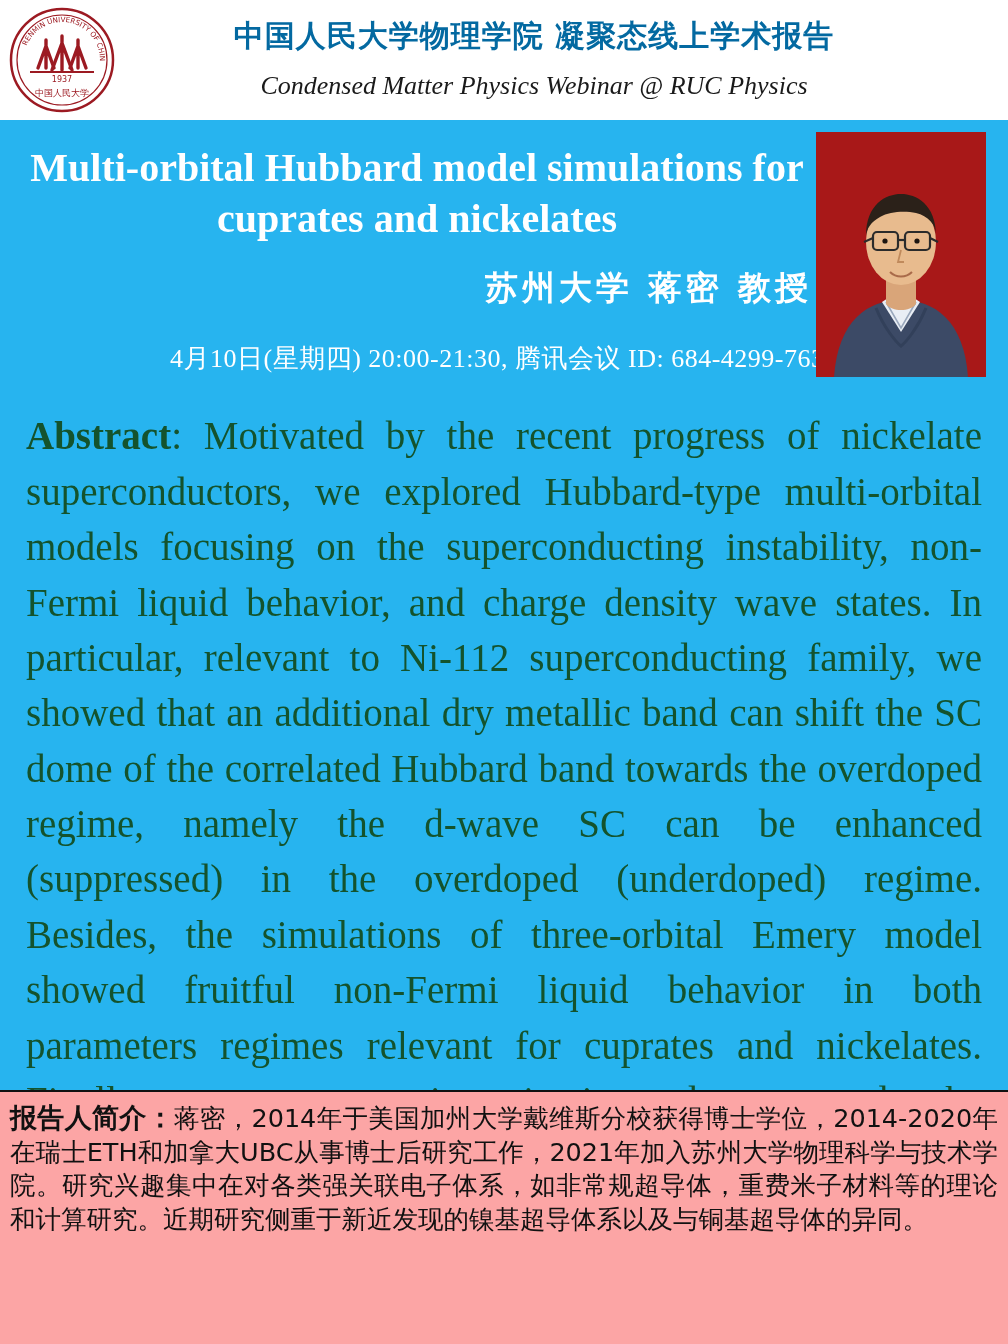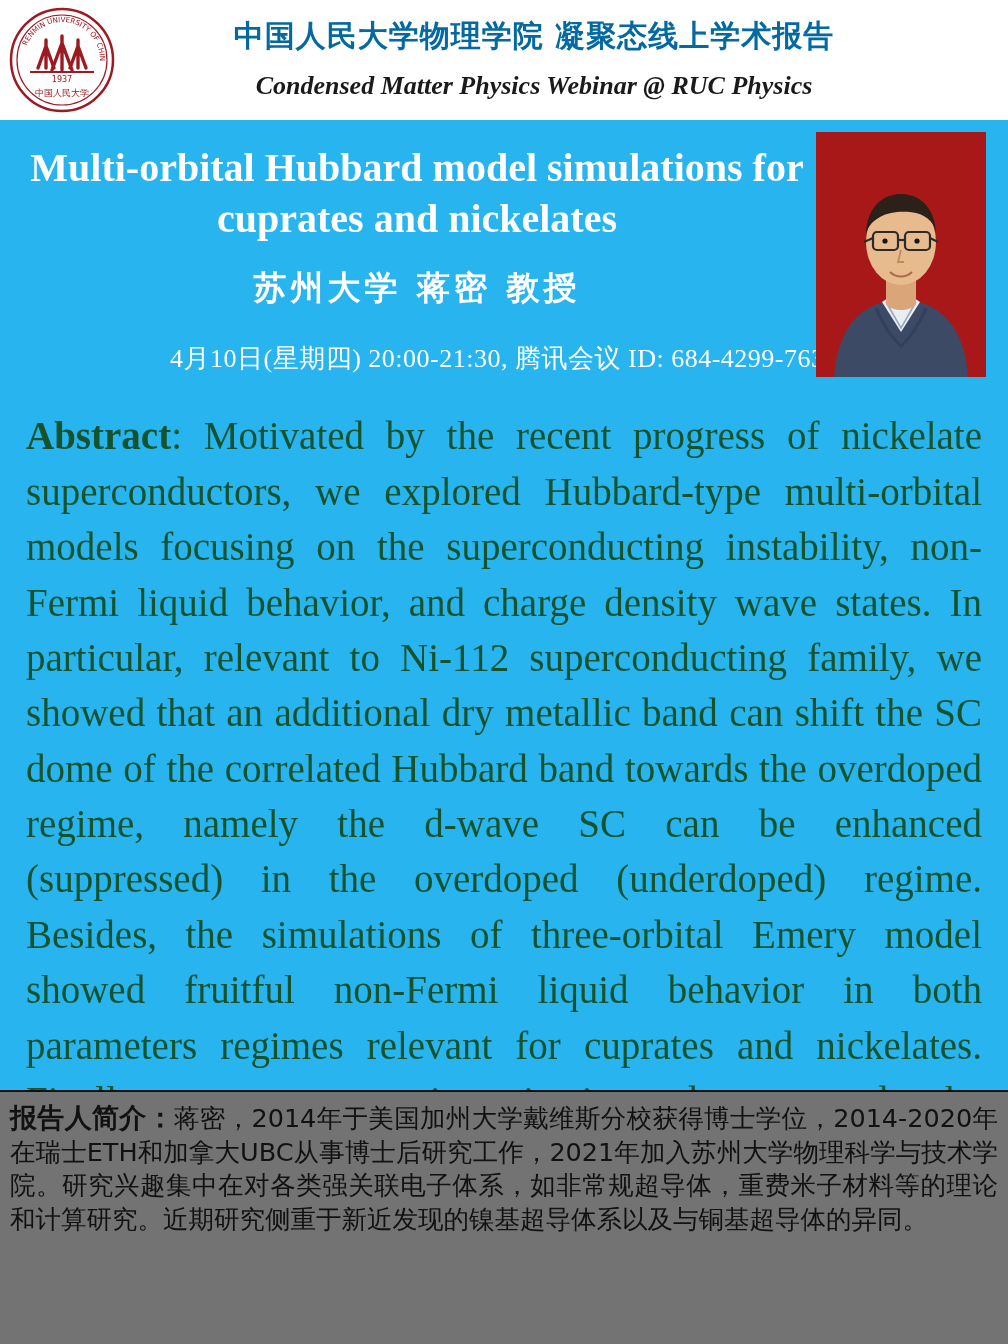--- a/index.html
+++ b/index.html
@@ -43,21 +43,21 @@
     font-family: "DejaVu Sans", sans-serif;
     font-weight: bold;
     font-size: 30px;
     color: #0369a1;
     letter-spacing: 1px;
     line-height: 1.25;
     white-space: nowrap;
   }
   .header-line2 {
     font-family: "Liberation Serif", serif;
-    font-weight: bold;
+    font-weight: normal;
     font-style: italic;
     font-size: 26px;
     color: #1a1a1a;
     line-height: 1.3;
     margin-top: 15px;
     white-space: nowrap;
   }
 
   
   .main {
@@ -79,21 +79,21 @@
     color: #ffffff;
     text-align: center;
     margin-top: 22px;
     letter-spacing: 0px;
   }
   .speaker {
     font-family: "DejaVu Sans", sans-serif;
     font-weight: bold;
     font-size: 33px;
     color: #ffffff;
-    text-align: center;
+    text-align: right;
     margin-top: 22px;
     letter-spacing: 4px;
   }
   .portrait {
     position: absolute;
     right: 22px;
     top: 12px;
     width: 170px;
     height: 245px;
     background: linear-gradient(#b21d1d, #8f1414);
@@ -124,21 +124,21 @@
     font-weight: bold;
   }
   .abstract sub {
     font-size: 0.68em;
     vertical-align: -0.25em;
   }
 
   
   .bio {
     position: relative;
-    background: #737373;
+    background: #fca5a5;
     height: 254px;
     box-sizing: border-box;
     padding: 8px 10px 4px 10px;
     border-top: 2px solid #111;
   }
   .bio-text {
     font-family: "DejaVu Sans", sans-serif;
     font-size: 25.5px;
     line-height: 1.32;
     color: #111;

